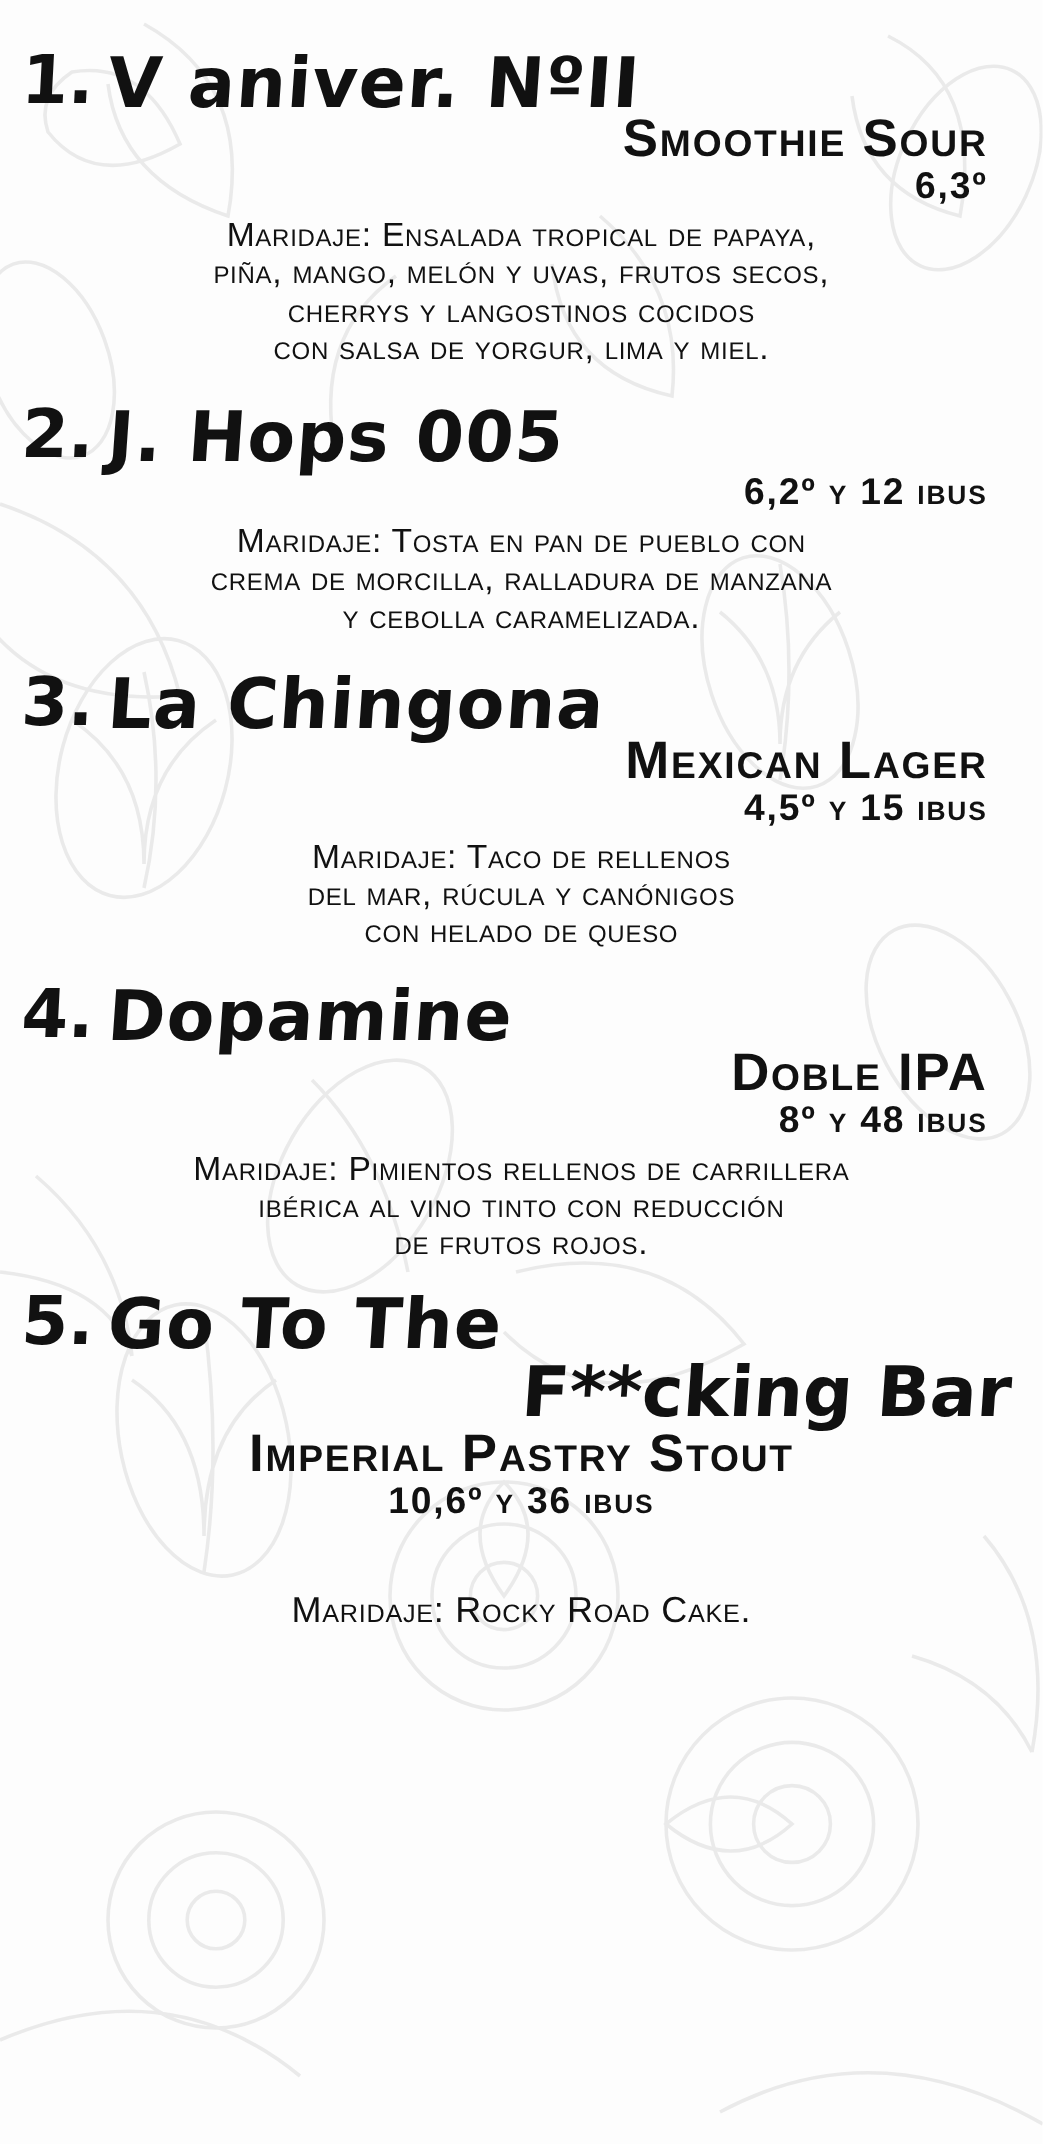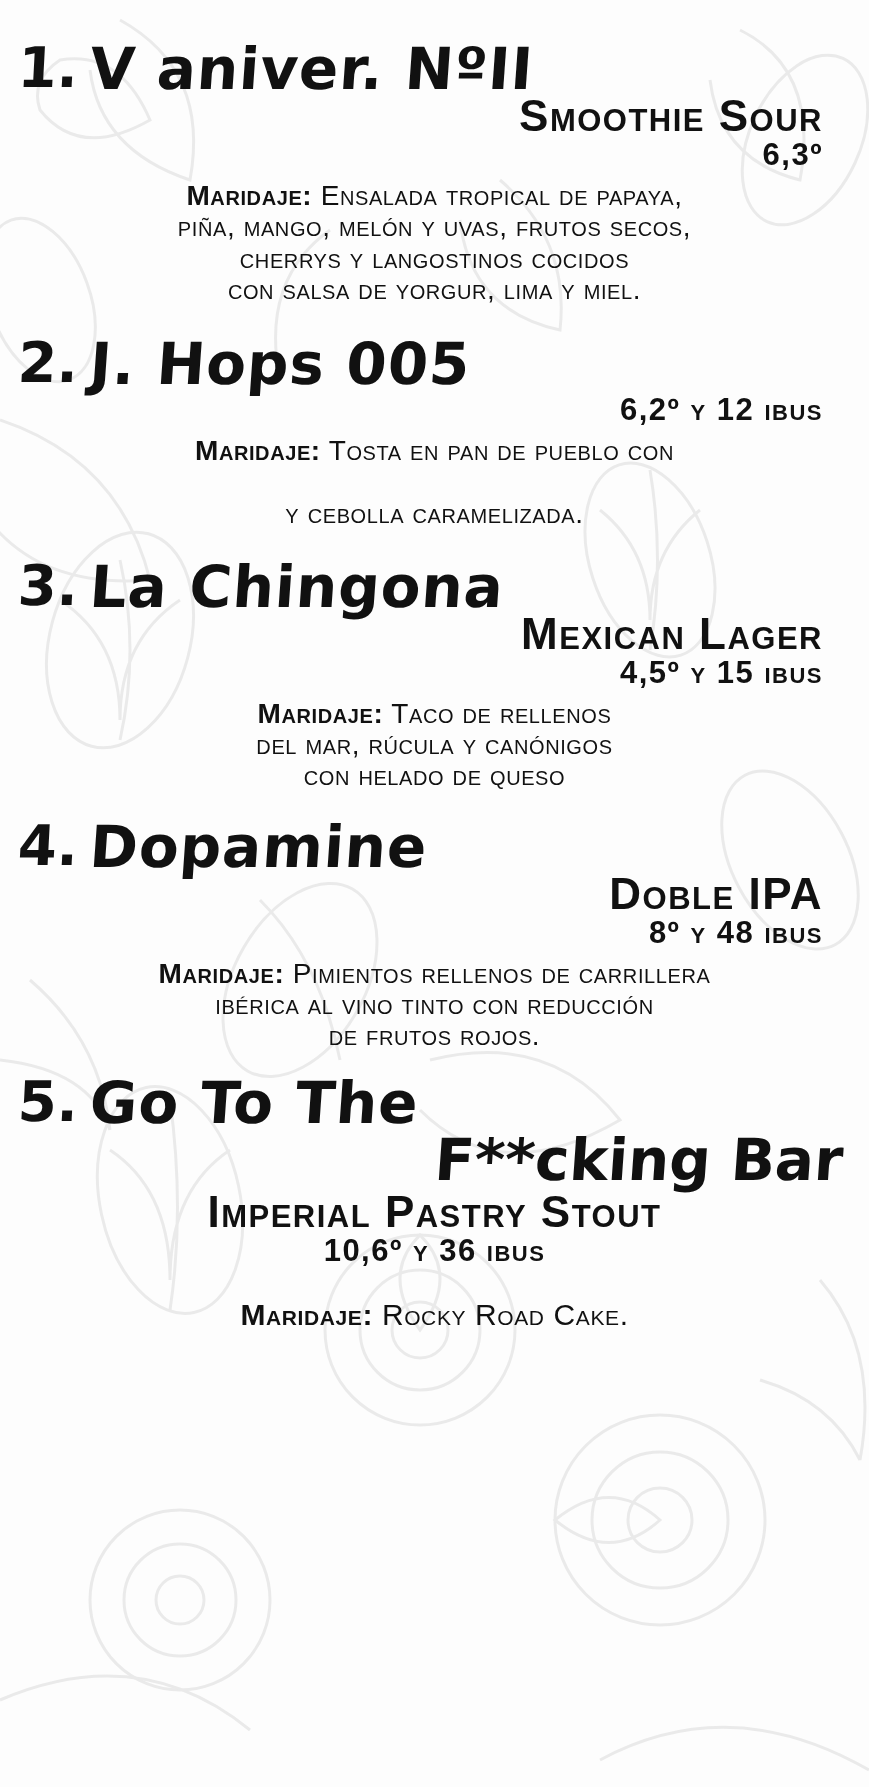--- a/index.html
+++ b/index.html
@@ -92,41 +92,41 @@
     font-variant: small-caps;
     font-weight: normal;
     font-size: 28px;
     line-height: 1.12;
     letter-spacing: 0.6px;
     text-align: center;
     color: #111;
     margin-top: 10px;
     padding: 0 6px;
   }
-  .pairing .lead { font-weight: bold; }
+  .pairing .lead { font-weight: normal; }
 
   
   .beer-1 .beer-name-row { margin-top: 0px; }
   .beer-2 { margin-top: 30px; }
   .beer-3 { margin-top: 28px; }
   .beer-4 { margin-top: 26px; }
   .beer-5 { margin-top: 22px; }
 
   .name-line-2 {
     font-family: "DejaVu Sans", sans-serif;
     font-weight: bold;
     font-size: 58px;
     transform: skewX(-4deg);
     text-align: right;
     padding-right: 8px;
     margin-top: -6px;
     white-space: nowrap;
   }
   .final-pairing {
-    margin-top: 32px;
+    margin-top: 60px;
     font-size: 30px;
   }
 </style>
 </head>
 <body>
 
 <div class="menu-sheet">
 
   <svg class="bg-art" viewBox="0 0 869 1787" preserveAspectRatio="xMidYMid slice" xmlns="http://www.w3.org/2000/svg">
     <g fill="none" stroke="#d8d8d8" stroke-width="3">
@@ -186,21 +186,21 @@
 
     <div class="beer beer-2">
       <div class="beer-name-row">
         <span class="beer-num">2.</span>
         <span class="beer-name">J. Hops 005</span>
       </div>
       <div class="abv-line align-right">6,2º y 12 ibus</div>
       <div class="pairing">
         <span class="lead">Maridaje:</span>
         <span>Tosta en pan de pueblo con</span><br>
-        <br>
+        <span>crema de morcilla, ralladura de manzana</span><br>
         <span>y cebolla caramelizada.</span>
       </div>
     </div>
 
     <div class="beer beer-3">
       <div class="beer-name-row">
         <span class="beer-num">3.</span>
         <span class="beer-name">La Chingona</span>
       </div>
       <div class="style-line align-right">Mexican Lager</div>

